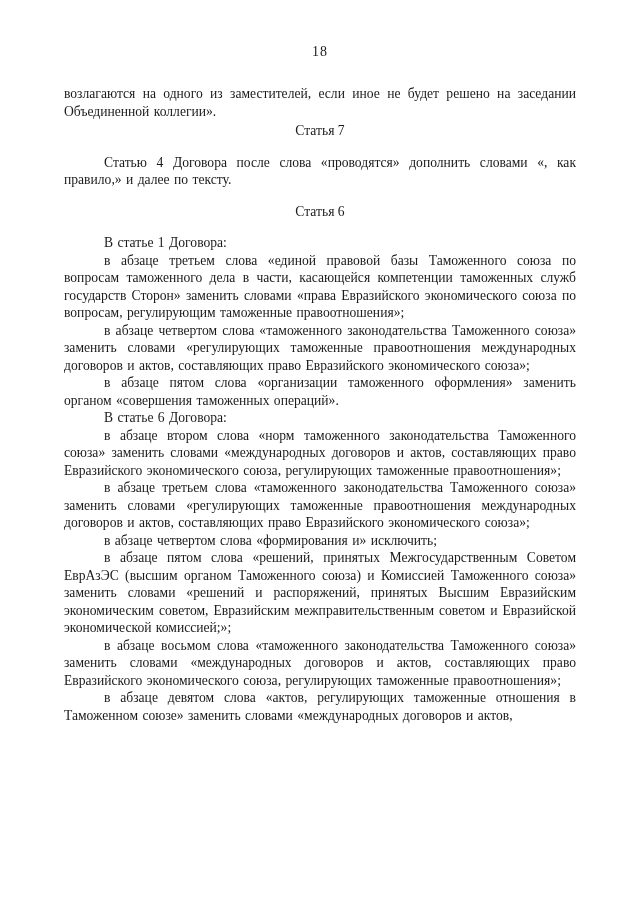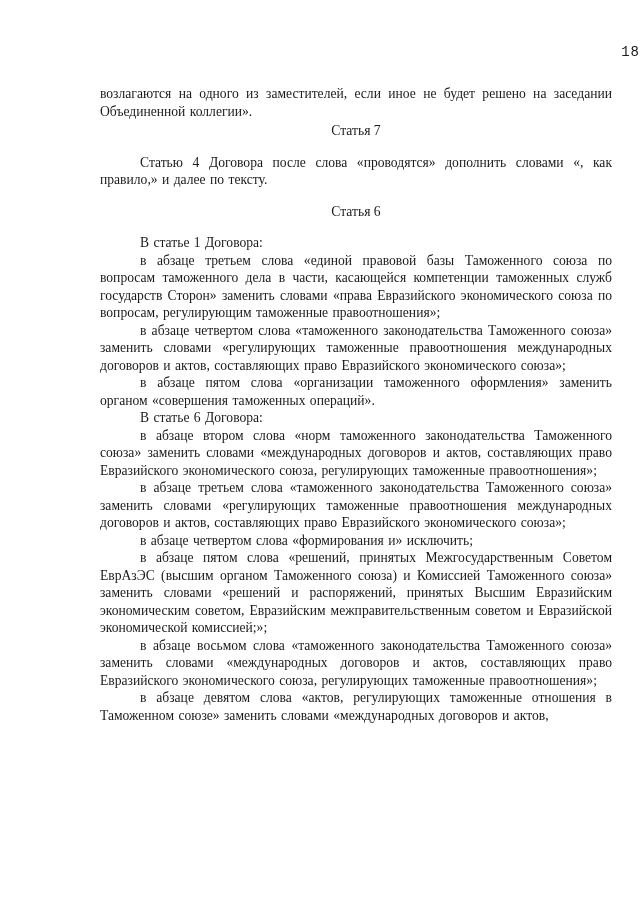--- a/index.html
+++ b/index.html
@@ -14,33 +14,31 @@
     background: #ffffff;
     overflow: hidden;
     font-family: "Liberation Serif", "DejaVu Serif", serif;
     color: #1a1a1a;
   }
   .page-number {
     position: absolute;
     top: 44px;
     left: 0;
     right: 0;
-    text-align: right;
+    text-align: center;
     font-size: 14px;
     letter-spacing: 1px;
-    font-family: Liberation Mono, monospace;
   }
   .content {
     position: absolute;
     top: 85px;
     left: 64px;
     width: 512px;
     font-size: 13.6px;
     line-height: 17.5px;
-    margin-left: 36px;
   }
   .para {
     margin: 0;
     text-align: justify;
     word-spacing: 1px;
   }
   .para.indent {
     text-indent: 40px;
   }
   .heading {

